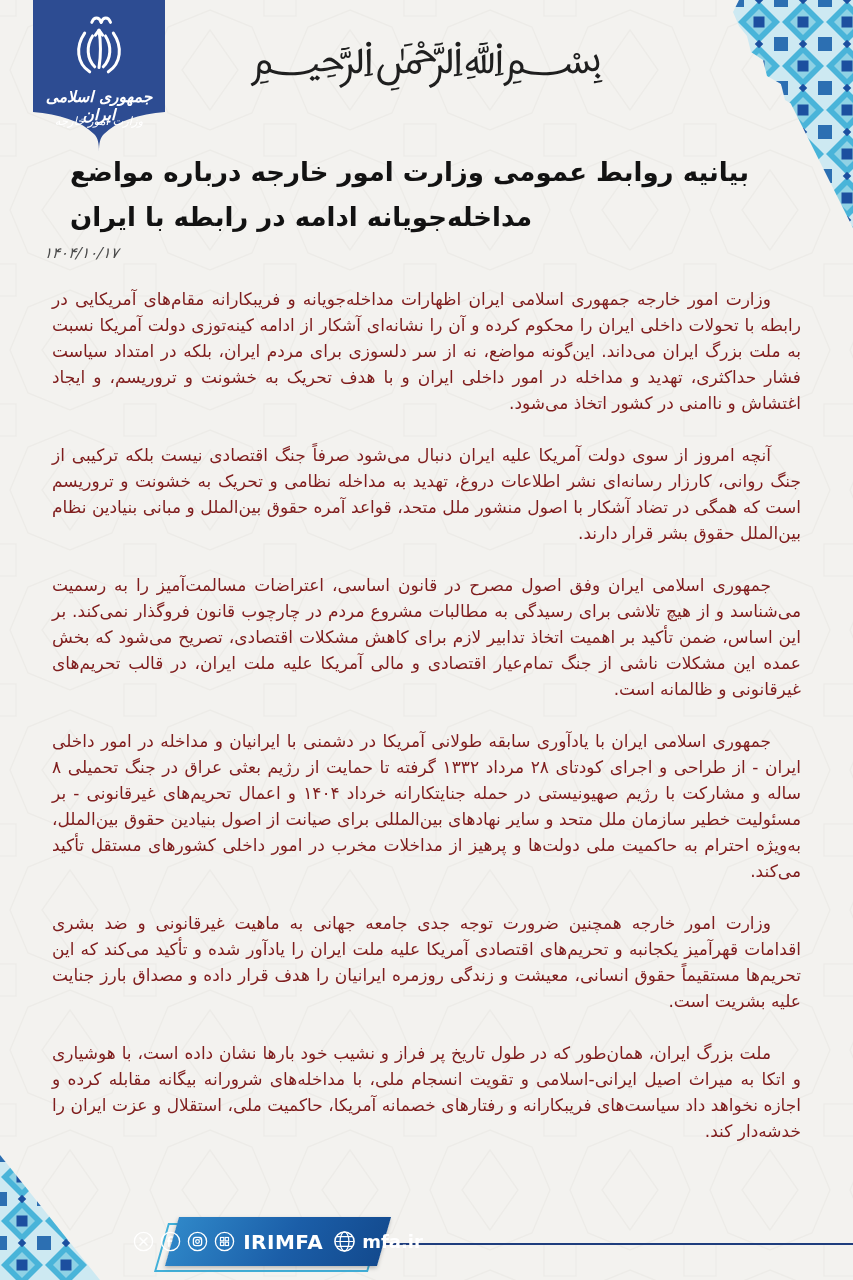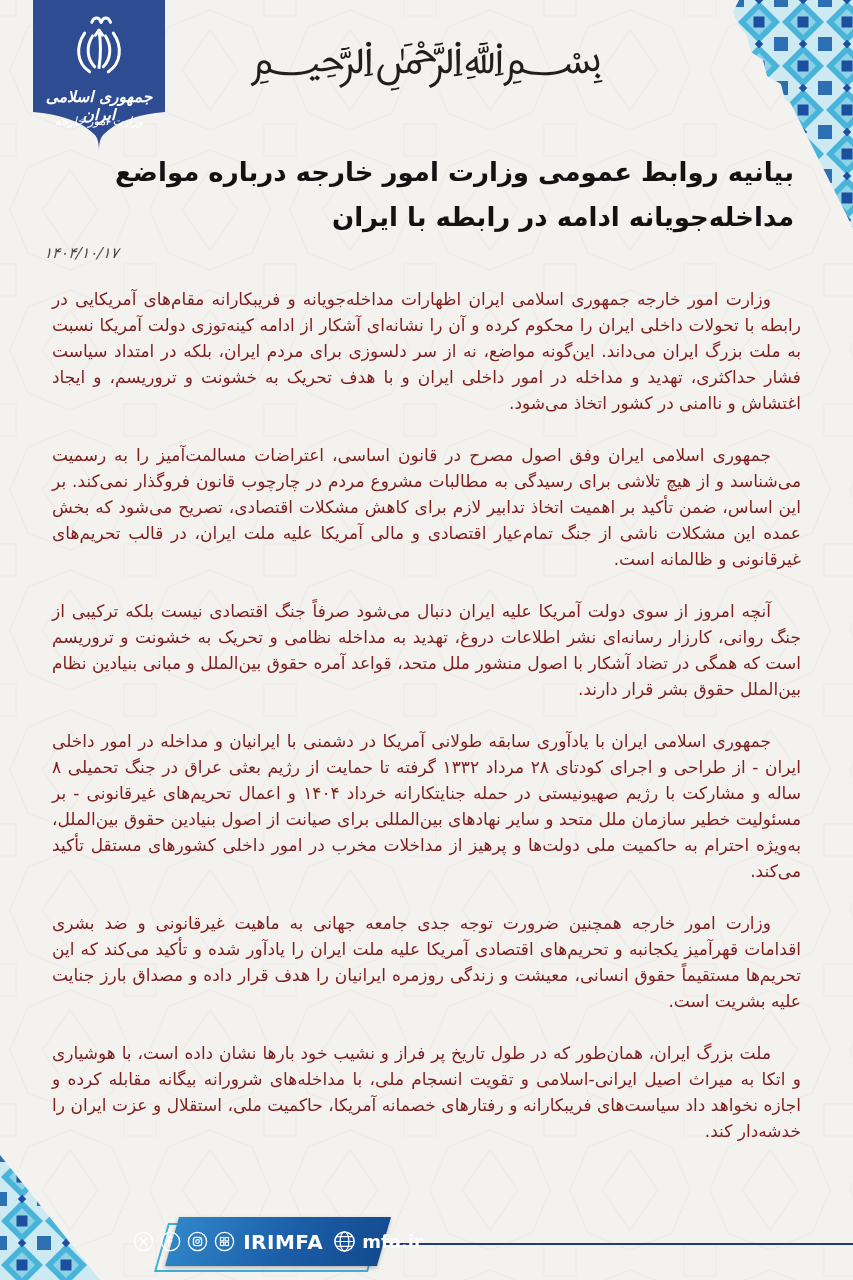--- a/index.html
+++ b/index.html
@@ -16,21 +16,21 @@
     color:#fff;font-size:15.5px;font-weight:bold;font-style:italic;direction:rtl;}
   .ribbon .t2{position:absolute;top:114px;left:0;width:100%;text-align:center;
     color:#fff;font-size:11.5px;font-style:italic;direction:rtl;}
   
   .bismillah{position:absolute;top:30px;left:0;right:0;text-align:center;
     font-size:46px;color:#1f1f1f;direction:rtl;line-height:1.2;}
   
   .mosaic-tr{position:absolute;top:0;right:0;}
   .mosaic-bl{position:absolute;left:0;bottom:0;}
   
-  .title{position:absolute;top:150px;left:70px;right:59px;text-align:right;
+  .title{position:absolute;top:150px;left:70px;right:82px;text-align:left;
     direction:rtl;font-weight:bold;font-size:26px;line-height:1.72;color:#121212;}
   .date{position:absolute;top:244px;left:44px;width:140px;font-size:15px;
     color:#4c4c4c;font-style:italic;transform:skewX(-6deg);}
   
   .body-text{position:absolute;top:286px;left:52px;right:52px;direction:rtl;}
   .body-text p{margin:0 0 26px;font-size:17px;line-height:26px;color:#7f1d1d;
     text-align:justify;text-indent:30px;}
   .body-text p:last-child{margin-bottom:12px;}
   
   .footer-line{position:absolute;top:1243px;left:380px;right:0;height:2px;background:#1e3d7d;}
@@ -114,22 +114,22 @@
 
   <div class="title">
     <div>بیانیه روابط عمومی وزارت امور خارجه درباره مواضع</div>
     <div>مداخله‌جویانه ادامه در رابطه با ایران</div>
   </div>
 
   <div class="date">۱۴۰۴/۱۰/۱۷</div>
 
   <div class="body-text">
     <p>وزارت امور خارجه جمهوری اسلامی ایران اظهارات مداخله‌جویانه و فریبکارانه مقام‌های آمریکایی در رابطه با تحولات داخلی ایران را محکوم کرده و آن را نشانه‌ای آشکار از ادامه کینه‌توزی دولت آمریکا نسبت به ملت بزرگ ایران می‌داند. این‌گونه مواضع، نه از سر دلسوزی برای مردم ایران، بلکه در امتداد سیاست فشار حداکثری، تهدید و مداخله در امور داخلی ایران و با هدف تحریک به خشونت و تروریسم، و ایجاد اغتشاش و ناامنی در کشور اتخاذ می‌شود.</p>
+    <p>آنچه امروز از سوی دولت آمریکا علیه ایران دنبال می‌شود صرفاً جنگ اقتصادی نیست بلکه ترکیبی از جنگ روانی، کارزار رسانه‌ای نشر اطلاعات دروغ، تهدید به مداخله نظامی و تحریک به خشونت و تروریسم است که همگی در تضاد آشکار با اصول منشور ملل متحد، قواعد آمره حقوق بین‌الملل و مبانی بنیادین نظام بین‌الملل حقوق بشر قرار دارند.</p>
     <p>جمهوری اسلامی ایران وفق اصول مصرح در قانون اساسی، اعتراضات مسالمت‌آمیز را به رسمیت می‌شناسد و از هیچ تلاشی برای رسیدگی به مطالبات مشروع مردم در چارچوب قانون فروگذار نمی‌کند. بر این اساس، ضمن تأکید بر اهمیت اتخاذ تدابیر لازم برای کاهش مشکلات اقتصادی، تصریح می‌شود که بخش عمده این مشکلات ناشی از جنگ تمام‌عیار اقتصادی و مالی آمریکا علیه ملت ایران، در قالب تحریم‌های غیرقانونی و ظالمانه است.</p>
-    <p>آنچه امروز از سوی دولت آمریکا علیه ایران دنبال می‌شود صرفاً جنگ اقتصادی نیست بلکه ترکیبی از جنگ روانی، کارزار رسانه‌ای نشر اطلاعات دروغ، تهدید به مداخله نظامی و تحریک به خشونت و تروریسم است که همگی در تضاد آشکار با اصول منشور ملل متحد، قواعد آمره حقوق بین‌الملل و مبانی بنیادین نظام بین‌الملل حقوق بشر قرار دارند.</p>
     <p>جمهوری اسلامی ایران با یادآوری سابقه طولانی آمریکا در دشمنی با ایرانیان و مداخله در امور داخلی ایران - از طراحی و اجرای کودتای ۲۸ مرداد ۱۳۳۲ گرفته تا حمایت از رژیم بعثی عراق در جنگ تحمیلی ۸ ساله و مشارکت با رژیم صهیونیستی در حمله جنایتکارانه خرداد ۱۴۰۴ و اعمال تحریم‌های غیرقانونی - بر مسئولیت خطیر سازمان ملل متحد و سایر نهادهای بین‌المللی برای صیانت از اصول بنیادین حقوق بین‌الملل، به‌ویژه احترام به حاکمیت ملی دولت‌ها و پرهیز از مداخلات مخرب در امور داخلی کشورهای مستقل تأکید می‌کند.</p>
     <p>وزارت امور خارجه همچنین ضرورت توجه جدی جامعه جهانی به ماهیت غیرقانونی و ضد بشری اقدامات قهرآمیز یکجانبه و تحریم‌های اقتصادی آمریکا علیه ملت ایران را یادآور شده و تأکید می‌کند که این تحریم‌ها مستقیماً حقوق انسانی، معیشت و زندگی روزمره ایرانیان را هدف قرار داده و مصداق بارز جنایت علیه بشریت است.</p>
     <p>ملت بزرگ ایران، همان‌طور که در طول تاریخ پر فراز و نشیب خود بارها نشان داده است، با هوشیاری و اتکا به میراث اصیل ایرانی-اسلامی و تقویت انسجام ملی، با مداخله‌های شرورانه بیگانه مقابله کرده و اجازه نخواهد داد سیاست‌های فریبکارانه و رفتارهای خصمانه آمریکا، حاکمیت ملی، استقلال و عزت ایران را خدشه‌دار کند.</p>
   </div>
 
   <div class="footer-line"></div>
   <div class="banner-outline"></div>
   <div class="banner">
     <div class="banner-inner">
       <span class="soc">

